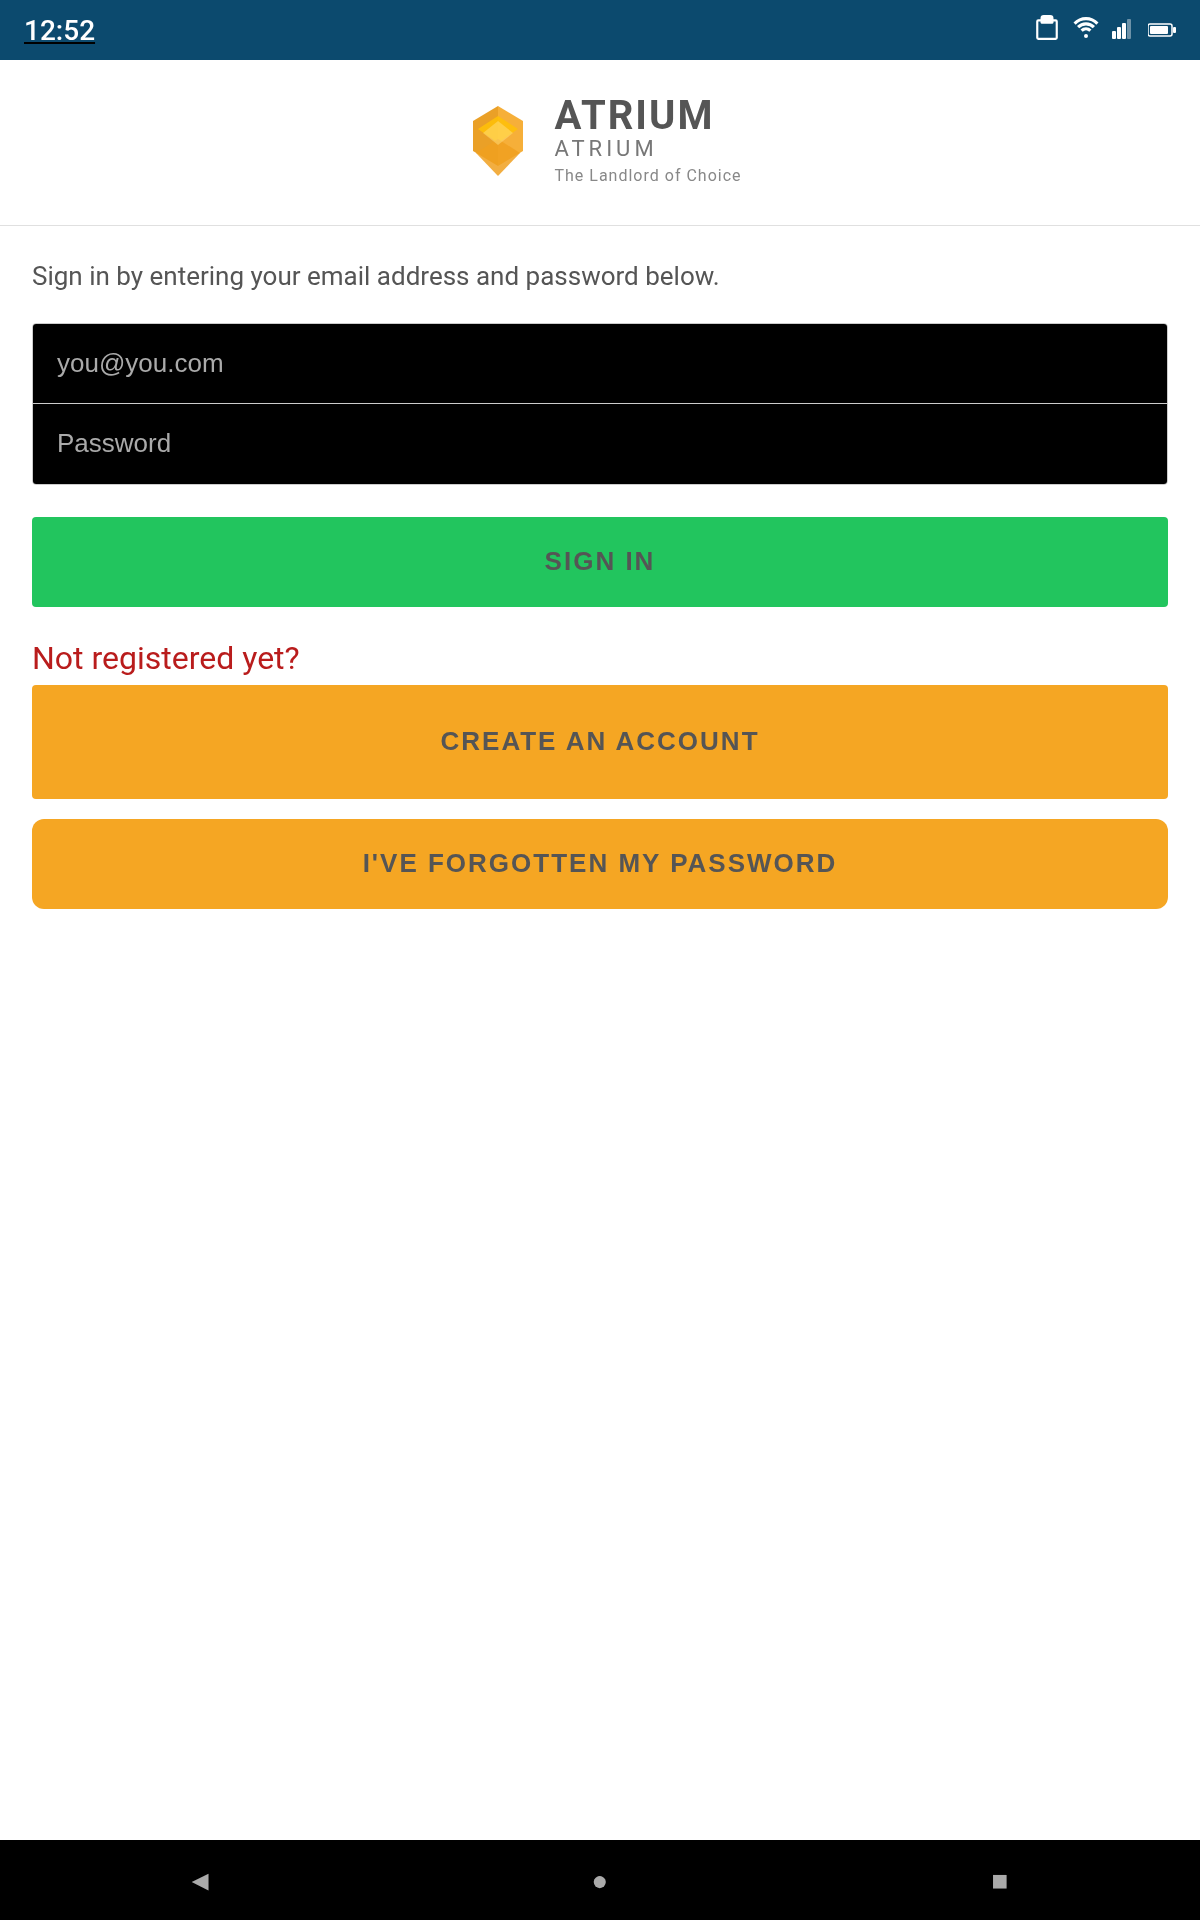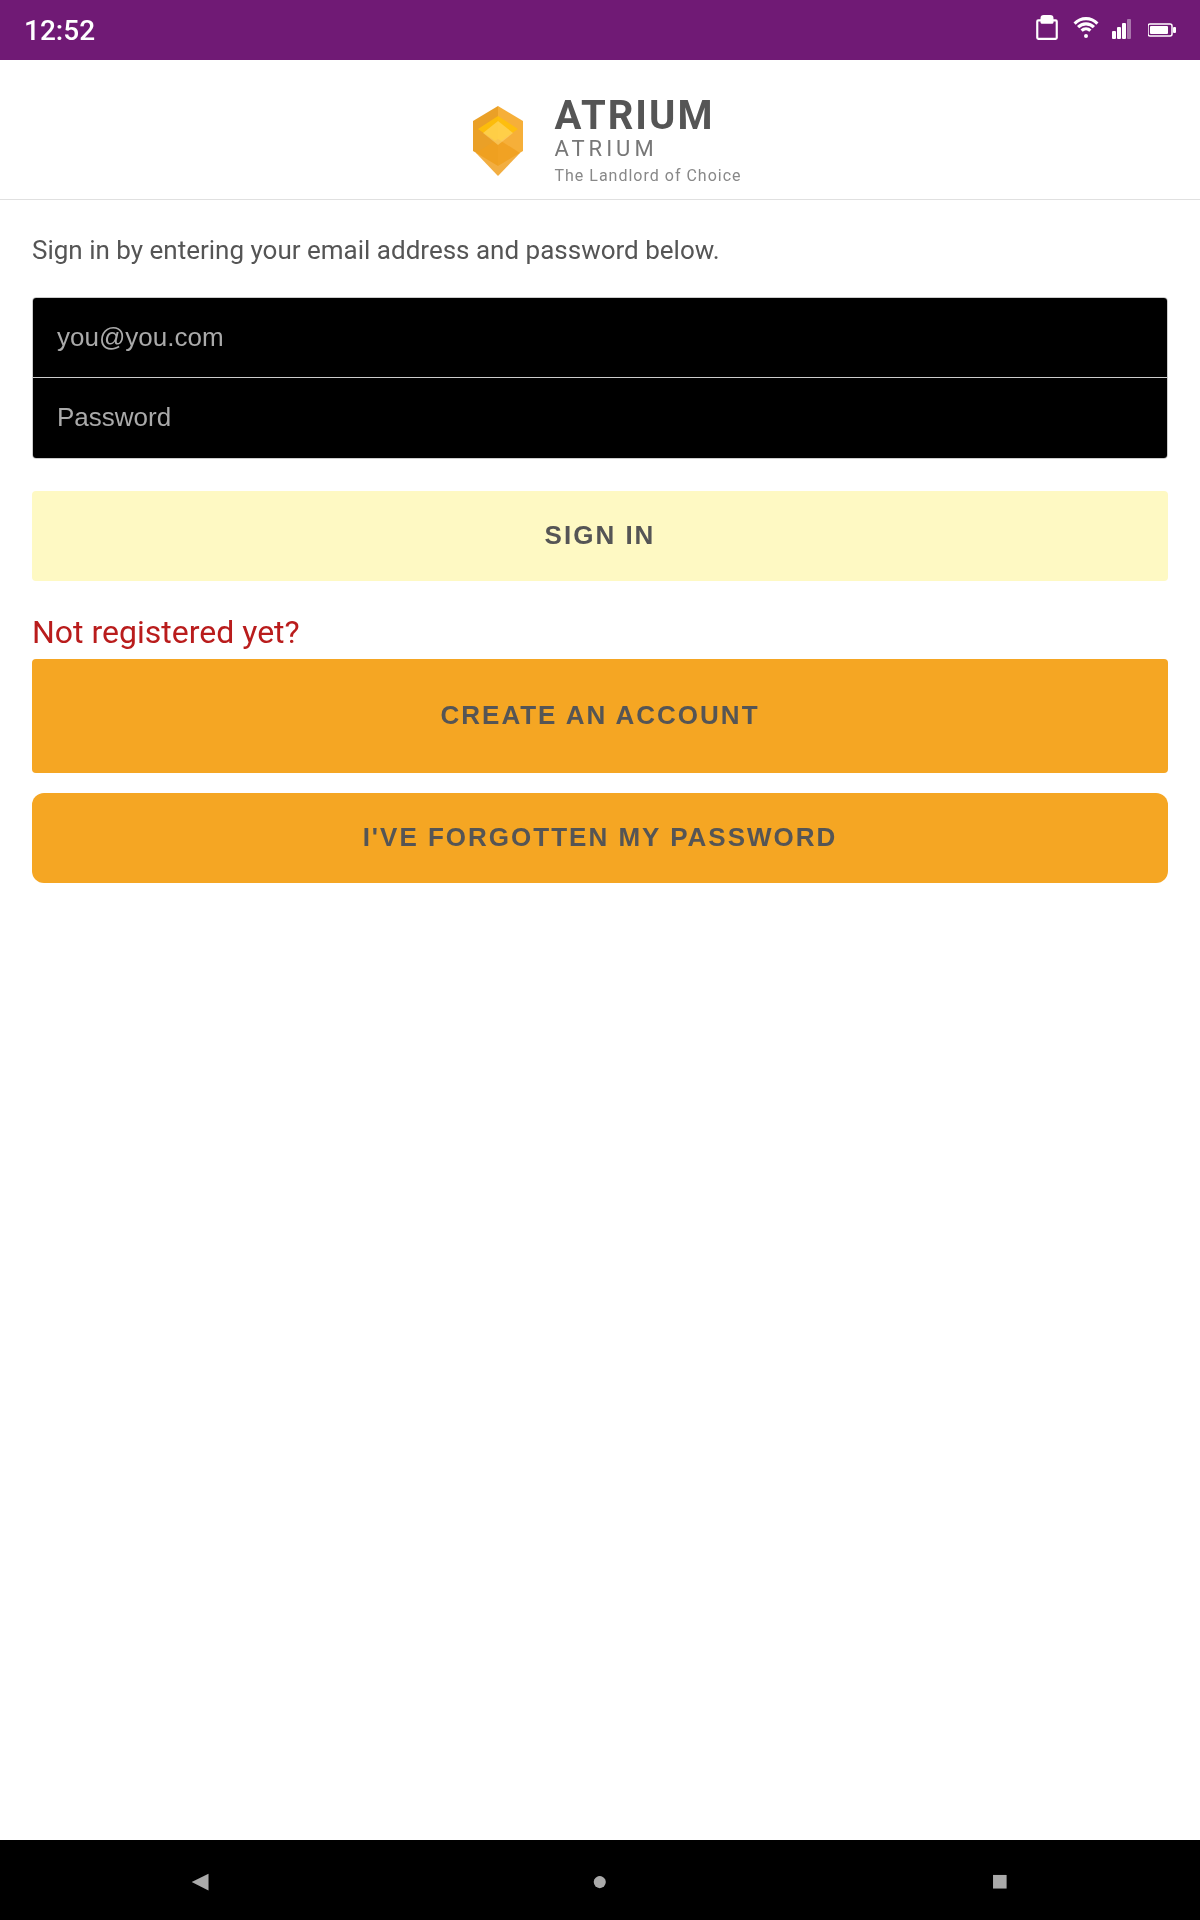--- a/index.html
+++ b/index.html
@@ -16,26 +16,27 @@
       font-family: 'Roboto', Arial, sans-serif;
       display: flex;
       flex-direction: column;
       overflow: hidden;
     }
 
     
     .status-bar {
       width: 100%;
       height: 60px;
-      background: #701a75;
+      background: #0c4a6e;
       display: flex;
       align-items: center;
       justify-content: space-between;
       padding: 4px 24px;
       flex-shrink: 0;
+      text-decoration: underline;
     }
 
     .status-time {
       color: #ffffff;
       font-size: 28px;
       font-weight: 500;
     }
 
     .status-icons {
       display: flex;
@@ -44,21 +45,21 @@
     }
 
     .status-icon {
       color: #ffffff;
       font-size: 22px;
     }
 
     
     .header {
       width: 100%;
-      padding: 36px 20px 14px;
+      padding: 36px 20px 40px;
       display: flex;
       flex-direction: column;
       align-items: center;
       border-bottom: 1px solid #e0e0e0;
       background: #ffffff;
     }
 
     .logo-container {
       display: flex;
       align-items: center;
@@ -137,21 +138,21 @@
       border-bottom: none;
     }
 
     .form-input::placeholder {
       color: #aaaaaa;
     }
 
     .btn-sign-in {
       width: 100%;
       height: 90px;
-      background: #fef9c3;
+      background: #22c55e;
       border: none;
       border-radius: 4px;
       font-size: 26px;
       font-weight: 700;
       color: #555555;
       letter-spacing: 2px;
       cursor: pointer;
       margin-bottom: 32px;
     }
 

